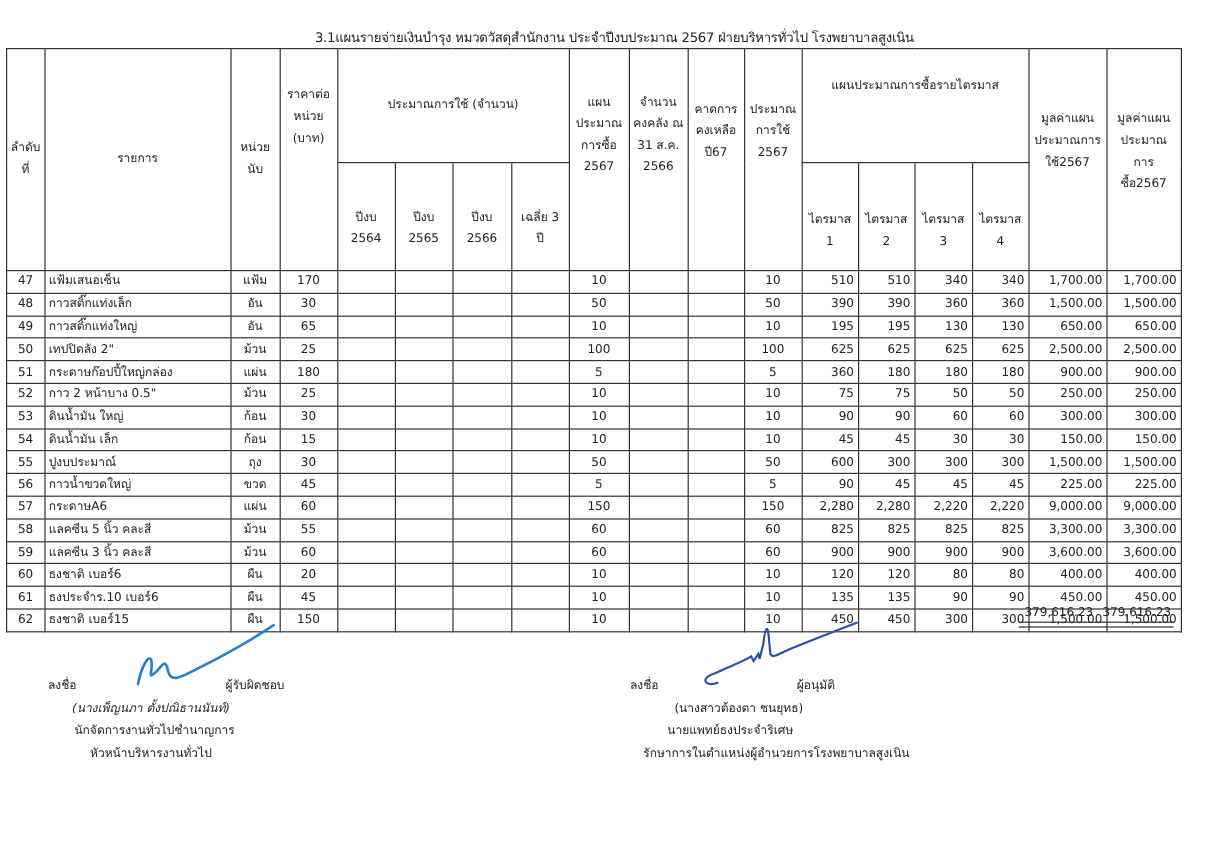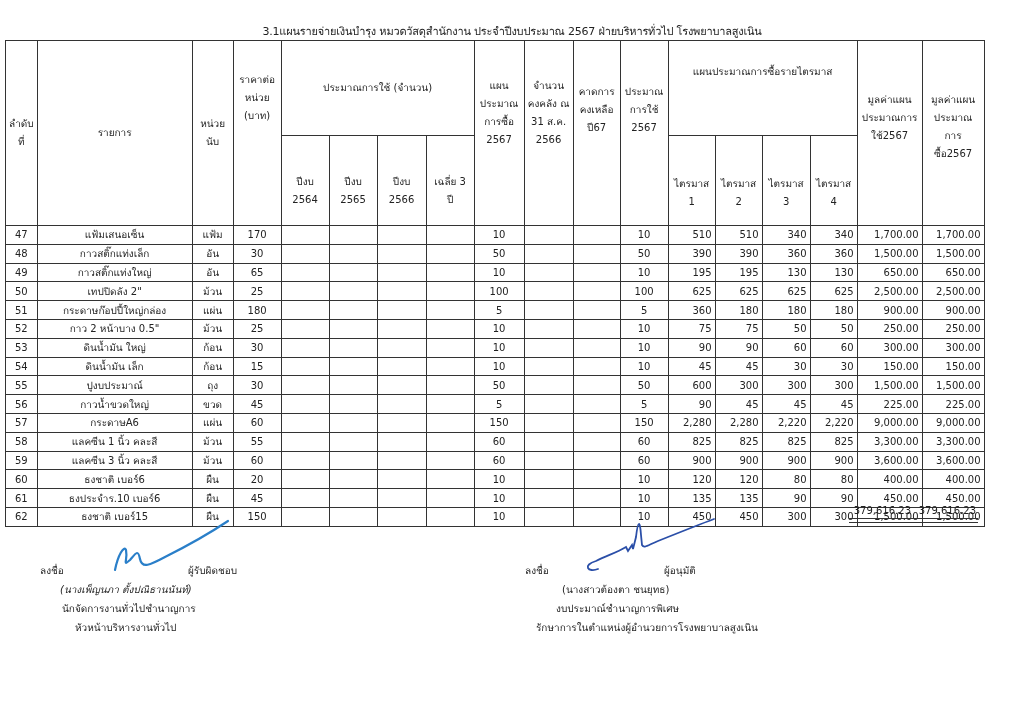--- a/index.html
+++ b/index.html
@@ -7,21 +7,21 @@
          font-family:"DejaVu Sans", sans-serif; color:#222; }
   .title { position:absolute; top:22px; left:0; width:1024px; text-align:center; font-size:11px; color:#222; letter-spacing:-0.2px; }
   table.sheet { position:absolute; left:5px; top:40px; border-collapse:collapse; table-layout:fixed; font-size:10px; }
   table.sheet td, table.sheet th { border:1px solid #333; padding:0 3px; overflow:hidden; white-space:nowrap; font-weight:normal; }
   table.sheet th { font-size:10px; line-height:18px; text-align:center; vertical-align:middle; white-space:normal; }
   table.sheet tr.hdr1 th { height:72px; }
   table.sheet tr.hdr2 th { height:73px; }
   table.sheet tbody td { height:17.8px; line-height:17px; }
   .c { text-align:center; }
   .r { text-align:right; }
-  .l { text-align:center;margin-top:27px; }
+  .l { text-align:left;margin-top:27px; }
   th.q { text-align:left; vertical-align:bottom !important; padding-bottom:14px !important; }
   th.yr { vertical-align:bottom !important; padding-bottom:16px !important; }
   th.top { vertical-align:top !important; padding-top:8px !important; }
   .totals { position:absolute; top:505px; left:853px; width:127px; font-size:10px; }
   .totals span { position:absolute; top:0; }
   .totals .t1 { right:69px; }
   .totals .t2 { right:4px; }
   .dbl { position:absolute; left:849px; top:518px; width:129px; height:3px; border-top:1px solid #333; border-bottom:1px solid #333; }
   .sig { position:absolute; font-size:10px; color:#222; }
   .sig div { position:absolute; white-space:nowrap; }
@@ -295,21 +295,21 @@
         <td class="c">150</td>
         <td class="r">2,280</td>
         <td class="r">2,280</td>
         <td class="r">2,220</td>
         <td class="r">2,220</td>
         <td class="r">9,000.00</td>
         <td class="r">9,000.00</td>
       </tr>
       <tr>
         <td class="c">58</td>
-        <td class="l">แลคซีน  1 นิ้ว    คละสี</td>
+        <td class="l">แลคซีน  5 นิ้ว    คละสี</td>
         <td class="c">ม้วน</td>
         <td class="c">55</td>
         <td class="c"></td>
         <td class="c"></td>
         <td class="c"></td>
         <td class="c"></td>
         <td class="c">60</td>
         <td class="c"></td>
         <td class="c"></td>
         <td class="c">60</td>
@@ -420,15 +420,15 @@
   <div style="left:75px;top:620px;">หัวหน้าบริหารงานทั่วไป</div>
 </div>
 
 <div class="sig" style="left:0;top:0;">
   <svg class="sign" style="left:578px;top:515px;" width="140" height="60">
     <path id="sigR" d="M20,54 C10,58 4,50 18,46 C30,40 38,38 48,32 L50,36 L54,30 L55,34 L58,22 C60,5 62,5 63,20 L64,30 C66,34 70,30 80,26 C100,18 120,10 136,4" fill="none" stroke-width="1.8" stroke-linecap="round" stroke="#2b4fa8"></path>
   </svg>
   <div style="left:525px;top:563px;">ลงชื่อ</div>
   <div style="left:664px;top:563px;">ผู้อนุมัติ</div>
   <div style="left:562px;top:582px;">(นางสาวต้องตา ชนยุทธ)</div>
-  <div style="left:556px;top:601px;">งบประมาณ์ชำนาญการพิเศษ</div>
+  <div style="left:556px;top:601px;">นายแพทย์ธงประจำริเศษ</div>
   <div style="left:536px;top:620px;">รักษาการในตำแหน่งผู้อำนวยการโรงพยาบาลสูงเนิน</div>
 </div>
 
 </body></html>

